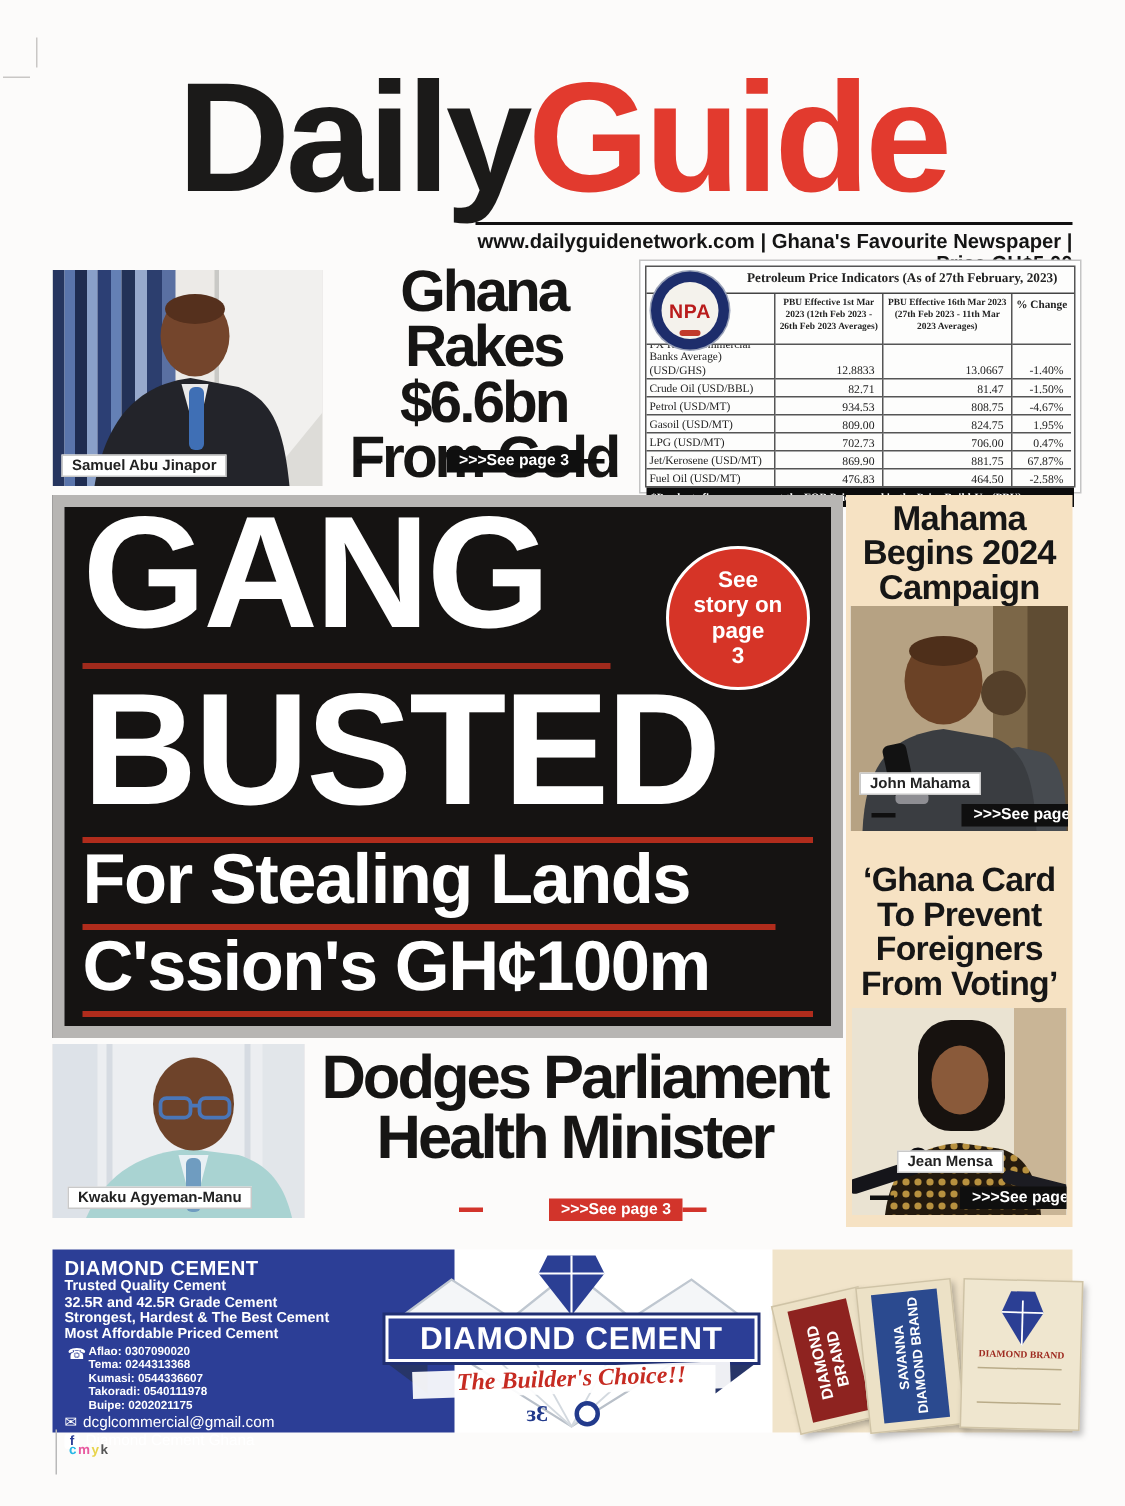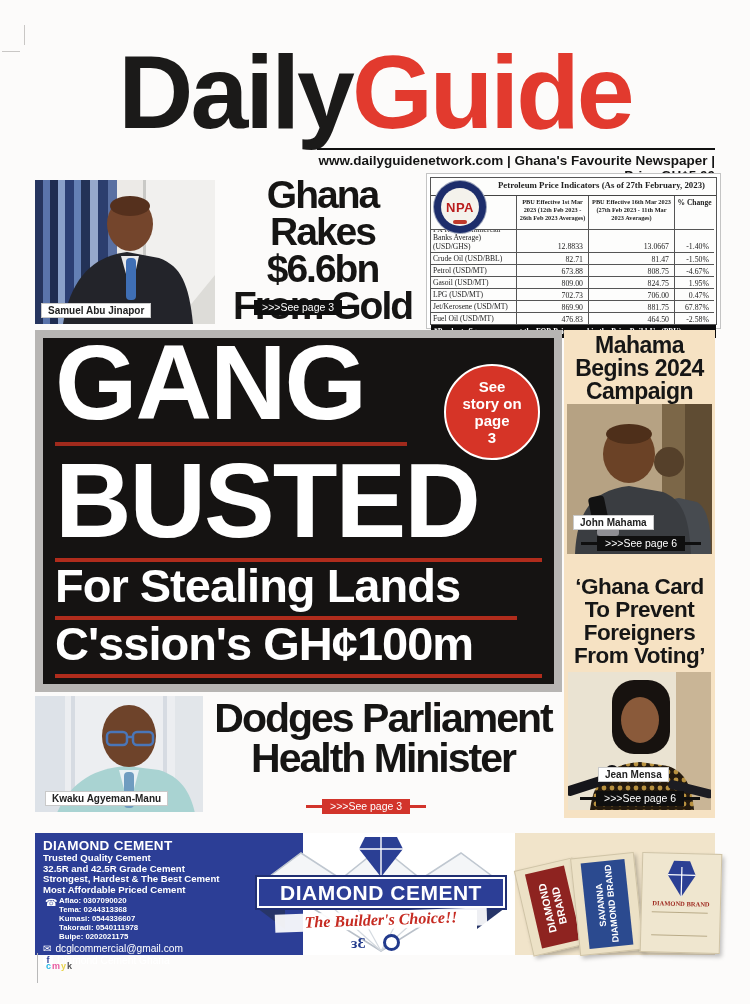--- a/index.html
+++ b/index.html
@@ -18,22 +18,22 @@
                   padding-top:3px;font-size:13.5px;font-weight:bold;text-align:right;}
 
   
   .photo{overflow:hidden;background:#ddd;}
   .caption{position:absolute;background:#ffffff;color:#222;font-size:10px;font-weight:bold;
            padding:1px 6px;border:1px solid #c9c9c9;white-space:nowrap;}
 
   
   .ribbon{display:flex;align-items:center;}
   .ribbon .bar{width:16px;height:3px;background:#0f0f0f;}
-  .ribbon .lab{background:#0f0f0f;color:#fff;font-size:10.5px;font-weight:normal;
-               padding:1px 8px 2px;white-space:nowrap;}
+  .ribbon .lab{background:#0f0f0f;color:#fff;font-size:10.5px;font-weight:bold;
+               padding:1px 8px 2px;white-space:nowrap;margin-left:44px;}
   .ribbon.red .bar{background:#d2342b;}
   .ribbon.red .lab{background:#d2342b;}
 
   
   .gold-head{left:213px;top:176px;width:219px;text-align:center;font-weight:bold;
              font-size:39px;line-height:.95;letter-spacing:-2px;color:#161514;}
 
   
   .pt{left:430px;top:177px;width:285px;height:146px;background:#fdfdfc;border:1px solid #555;
       box-shadow:0 0 0 3px #fff,0 0 0 4px #c4c4c4;font-family:"Liberation Serif",serif;color:#222;}
@@ -182,21 +182,21 @@
       <div class="pt-cell pt-num r1">12.8833</div>
       <div class="pt-cell pt-num r1">13.0667</div>
       <div class="pt-cell pt-num r1">-1.40%</div>
 
       <div class="pt-cell pt-lab rs">Crude Oil (USD/BBL)</div>
       <div class="pt-cell pt-num rs">82.71</div>
       <div class="pt-cell pt-num rs">81.47</div>
       <div class="pt-cell pt-num rs">-1.50%</div>
 
       <div class="pt-cell pt-lab rs">Petrol (USD/MT)</div>
-      <div class="pt-cell pt-num rs">673.88</div>
+      <div class="pt-cell pt-num rs">934.53</div>
       <div class="pt-cell pt-num rs">808.75</div>
       <div class="pt-cell pt-num rs">-4.67%</div>
 
       <div class="pt-cell pt-lab rs">Gasoil (USD/MT)</div>
       <div class="pt-cell pt-num rs">809.00</div>
       <div class="pt-cell pt-num rs">824.75</div>
       <div class="pt-cell pt-num rs">1.95%</div>
 
       <div class="pt-cell pt-lab rs">LPG (USD/MT)</div>
       <div class="pt-cell pt-num rs">702.73</div>

